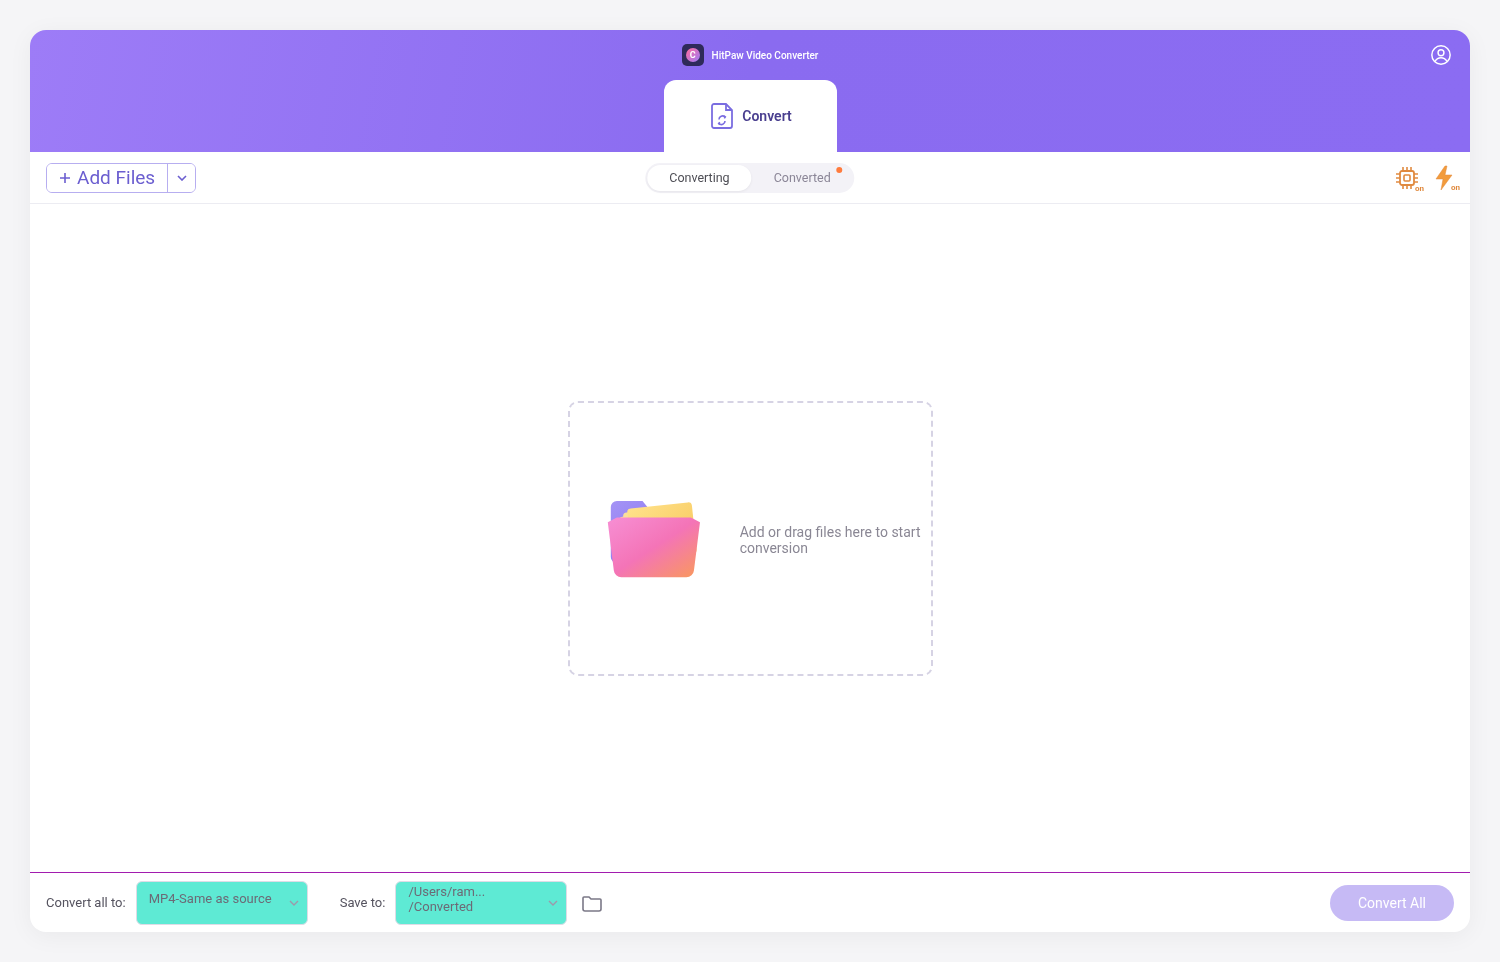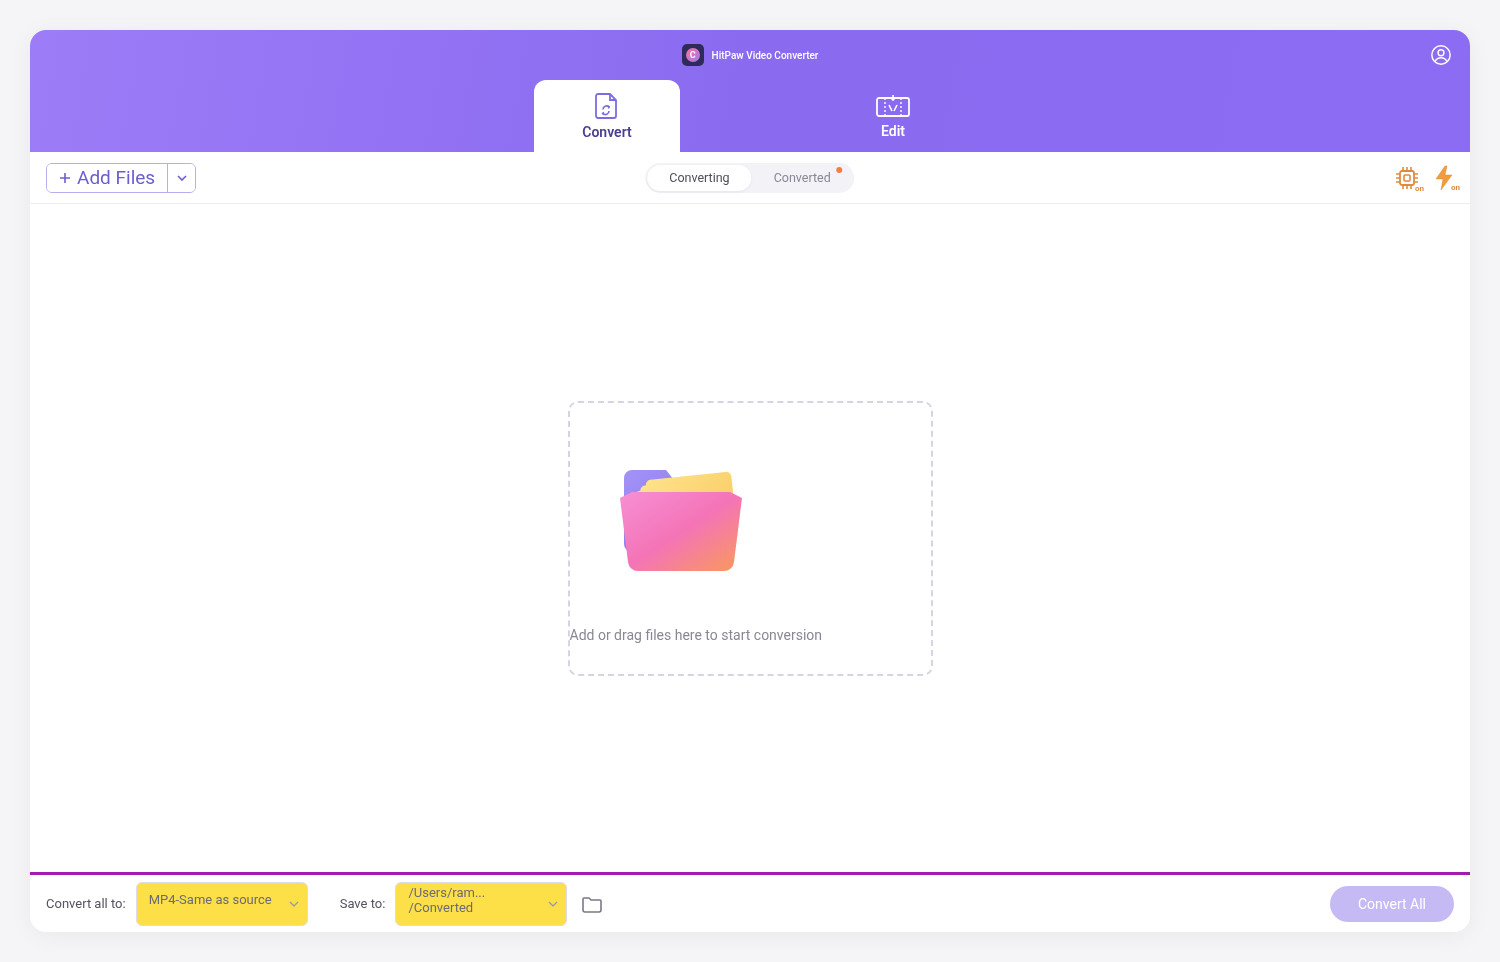--- a/index.html
+++ b/index.html
@@ -59,23 +59,22 @@
     height: 22px;
     cursor: pointer;
   }
   .tabs {
     display: flex;
     justify-content: center;
     gap: 140px;
     height: 72px;
   }
   .tab {
-    width: 146px;
-    display: flex;
-    flex-direction: column;
+    width: 173px;
+    display: flex;
     align-items: center;
     justify-content: center;
     gap: 4px;
     color: #fff;
     cursor: pointer;
     border-radius: 12px 12px 0 0;
   }
   .tab.active {
     background: #fff;
     color: #4a3f8f;
@@ -149,48 +148,49 @@
     align-items: center;
     justify-content: center;
     background: #fff;
   }
   .dropzone {
     width: 365px;
     height: 275px;
     border: 2px dashed #d6d3e4;
     border-radius: 10px;
     display: flex;
-    flex-direction: column;
+    flex-direction: row;
+    align-items: center;
     justify-content: center;
     gap: 19px;
     cursor: pointer;
   }
   .dz-text { color: #8a8794; font-size: 14px; margin-top: 4px;}
   .footer {
     height: 60px;
-    border-top: 3px solid #a21caf;
+    border-top: 1px solid #a21caf;
     display: flex;
     align-items: center;
     padding: 0 16px;
     gap: 10px;
     font-size: 13px;
     color: #6c6a76;
   }
   .footer-label { color: #55535f; }
   .footer-select {
     height: 44px;
     border: 1px solid #dedce6;
     border-radius: 6px;
     padding: 0 30px 8px 12px;
     display: flex;
     align-items: center;
     position: relative;
     cursor: pointer;
     color: #6c6a76;
-    background:#fde047;
+    background:#5eead4;
   }
   .footer-select .chev {
     position: absolute; right: 8px; top: 50%; transform: translateY(-50%);
   }
   .folder-btn {
     width: 30px; height: 30px;
     display:flex;align-items:center;justify-content:center;
     cursor:pointer;
   }
   .convert-all {
@@ -228,30 +228,20 @@
     </div>
     <div class="tabs">
       <div class="tab active">
         <svg width="30" height="28" viewBox="0 0 30 28">
           <path d="M6 2h12l6 6v16a2 2 0 0 1-2 2H6a2 2 0 0 1-2-2V4a2 2 0 0 1 2-2z" fill="none" stroke="#7a6de0" stroke-width="1.8"></path>
           <path d="M18 2v6h6" fill="none" stroke="#7a6de0" stroke-width="1.8"></path>
           <path d="M11 17.5a3.5 3.5 0 0 1 6-2.5M17 19a3.5 3.5 0 0 1-6 2.5" fill="none" stroke="#7a6de0" stroke-width="1.6"></path>
           <path d="M16 14l1.3 1-1 1.4M12 22.5l-1.3-1 1-1.4" fill="none" stroke="#7a6de0" stroke-width="1.6"></path>
         </svg>
         <span class="tab-label">Convert</span>
-      </div>
-      <div class="tab">
-        <svg width="36" height="26" viewBox="0 0 36 26">
-          <rect x="2" y="5" width="32" height="18" rx="2" fill="none" stroke="#fff" stroke-width="1.8"></rect>
-          <line x1="10" y1="5" x2="10" y2="23" stroke="#fff" stroke-width="1.4" stroke-dasharray="2 2"></line>
-          <line x1="26" y1="5" x2="26" y2="23" stroke="#fff" stroke-width="1.4" stroke-dasharray="2 2"></line>
-          <path d="M18 2v5m-2-2l2 2 2-2" fill="none" stroke="#fff" stroke-width="1.6"></path>
-          <path d="M14 12l3 6m5-6l-3 6" fill="none" stroke="#fff" stroke-width="1.6"></path>
-        </svg>
-        <span class="tab-label">Edit</span>
       </div>
     </div>
   </div>
 
   <div class="toolbar">
     <div class="add-files-group">
       <div class="add-files-btn">
         <svg width="12" height="12" viewBox="0 0 12 12" stroke="#6b5ed0" stroke-width="1.6">
           <line x1="6" y1="1" x2="6" y2="11"></line>
             <line x1="1" y1="6" x2="11" y2="6"></line>

